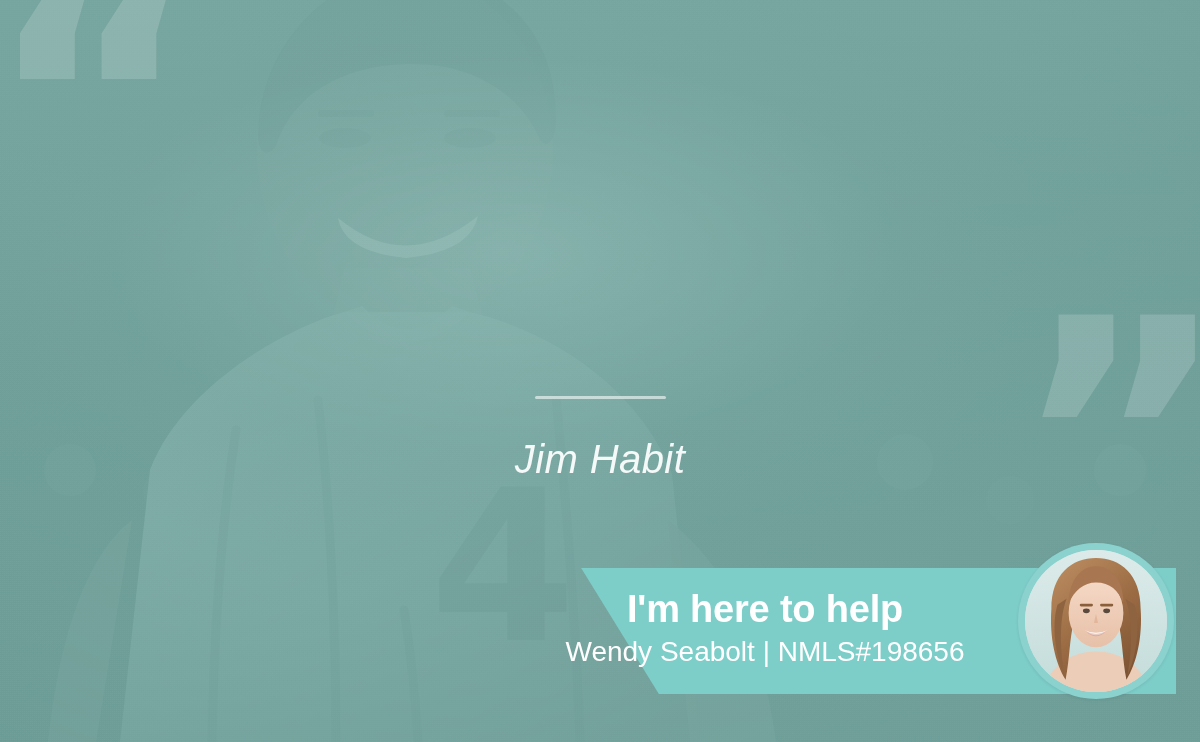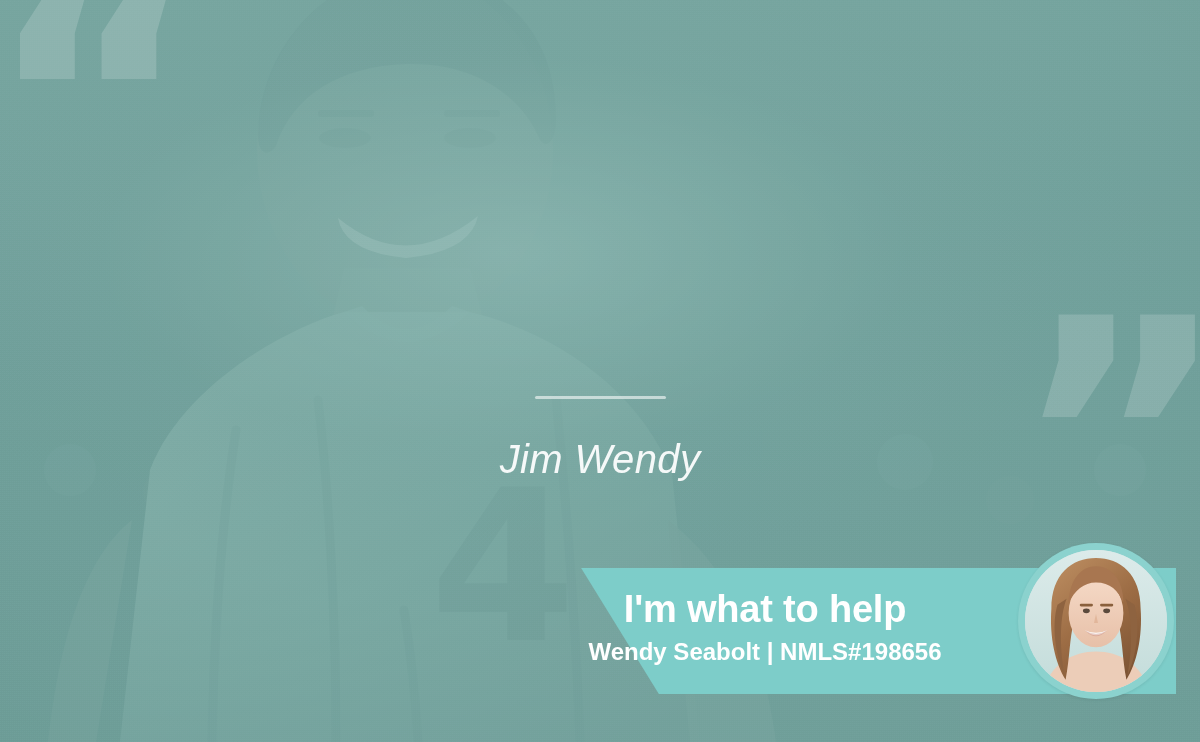--- a/index.html
+++ b/index.html
@@ -109,22 +109,22 @@
     line-height:46px;
     color:#ffffff;
     letter-spacing:-0.2px;
   }
   .banner-sub {
     position:absolute;
     left:0; top:68px;
     width:530px;
     text-align:center;
     font-family:"Liberation Sans", sans-serif;
-    font-weight:700;
-    font-size:24px;
+    font-weight:400;
+    font-size:28px;
     line-height:32px;
     color:#ffffff;
     letter-spacing:0px;
   }
 
   
   .avatar {
     position:absolute;
     left:1018px; top:543px;
     width:156px; height:156px;
@@ -223,25 +223,25 @@
   <div class="bg-tint"></div>
   <div class="bg-grain"></div>
 
   <div class="quote-deco quote-open">“</div>
 
   <div class="quote-deco quote-close">”</div>
 
 
   <div class="divider"></div>
 
-  <div class="author">Jim Wendy</div>
+  <div class="author">Jim Habit</div>
 
   <div class="banner"></div>
   <div class="banner-inner">
-    <div class="banner-title">I'm what to help</div>
+    <div class="banner-title">I'm here to help</div>
     <div class="banner-sub">Wendy Seabolt | NMLS#198656</div>
   </div>
 
   <div class="avatar">
     <div class="avatar-photo">
       <svg viewBox="0 0 140 140" preserveAspectRatio="xMidYMid slice" aria-hidden="true">
         <defs>
           <linearGradient id="avBg" x1="0" y1="0" x2="0" y2="1">
             <stop offset="0%" stop-color="#dcebea"></stop>
             <stop offset="100%" stop-color="#c3dcda"></stop>

